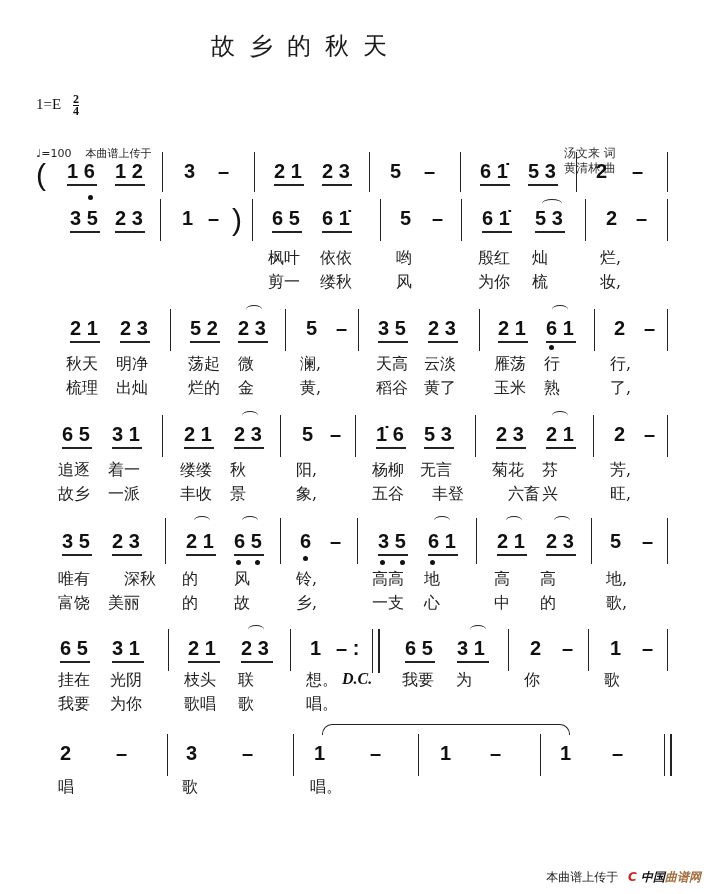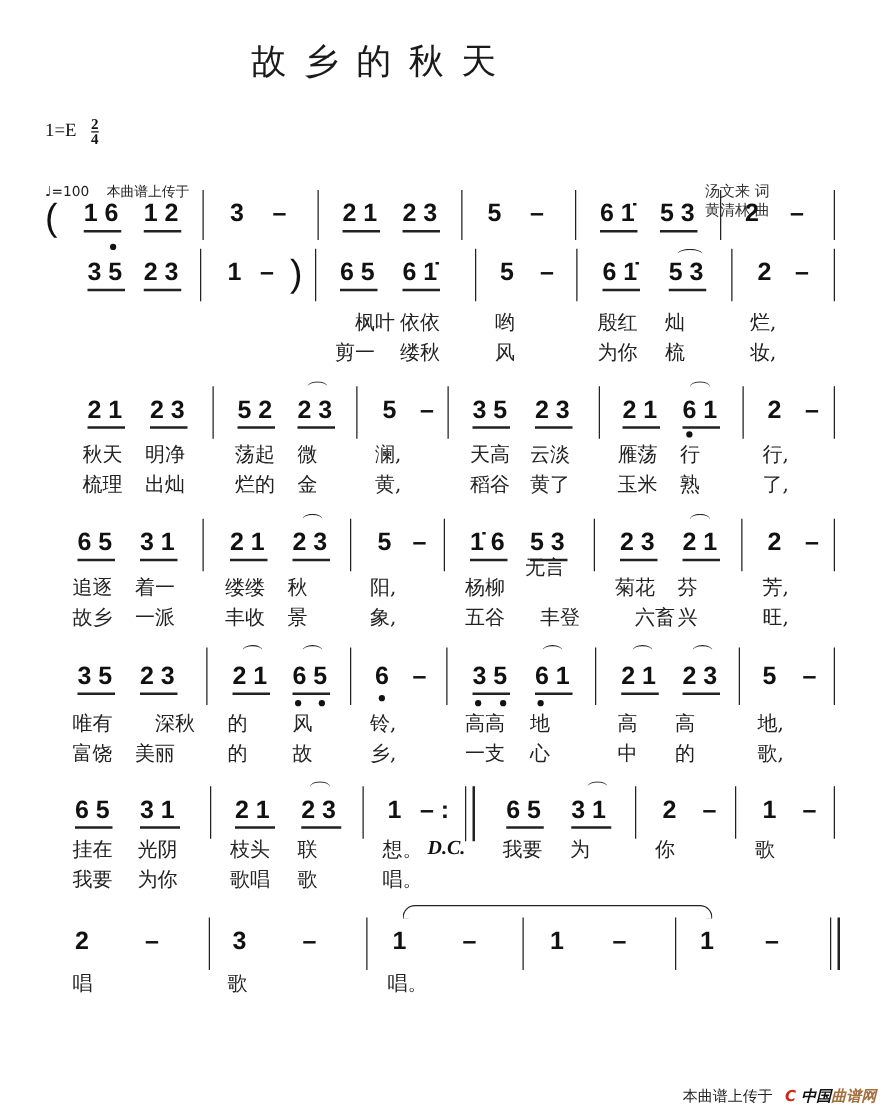--- a/index.html
+++ b/index.html
@@ -1,19 +1,19 @@
 <!DOCTYPE html>
 <html><head>
 <meta charset="utf-8">
 <style>
   html, body { margin:0; padding:0; background:#ffffff; }
   body { width:713px; height:894px; position:relative; overflow:hidden;
          font-family:"DejaVu Sans", sans-serif; color:#111; }
   .abs { position:absolute; }
-  .title { left:0; width:612px; top:30px; text-align:center; font-size:28px;
+  .title { left:0; width:612px; top:30px; text-align:center; font-size:24px;
            letter-spacing:14px; color:#1a1a1a; }
   .key { left:36px; top:94px; font-size:15px; font-family:"Liberation Serif", serif; }
   .key .sig { display:inline-block; vertical-align:middle; text-align:center;
               font-weight:bold; font-size:12px; line-height:11px; margin-left:8px; }
   .credits { left:564px; top:98px; font-size:12px; line-height:15px; color:#333;margin-top:48px; }
   .tempo { left:36px; top:146px; font-size:11px; color:#222; }
   .tempo .mood { margin-left:14px; }
 
   .row { position:absolute; left:0; width:713px; height:100px; }
   .bar { position:absolute; width:1px; background:#222; }
@@ -131,21 +131,21 @@
     </div>
   <div class="tie" style="left:542px;top:-8px;width:20px;"></div>
   <div class="grp" style="left:535px;width:30px;">
       <span class="note">5 3</span>
       <span class="u"></span>
     </div>
   <div class="bar" style="left:585px;top:-8px;height:42px;"></div>
   <span class="note" style="left:606px;">2</span>
   <span class="dash" style="left:636px;">–</span>
   <div class="bar" style="left:667px;top:-8px;height:42px;"></div>
-  <span class="lyr" style="left:268px;top:40px;margin-left:16px;">枫叶</span>
+  <span class="lyr" style="left:268px;top:40px;">枫叶</span>
   <span class="lyr" style="left:320px;top:40px;">依依</span>
   <span class="lyr" style="left:396px;top:40px;">哟</span>
   <span class="lyr" style="left:478px;top:40px;">殷红</span>
   <span class="lyr" style="left:532px;top:40px;">灿</span>
   <span class="lyr" style="left:600px;top:40px;">烂,</span>
   <span class="lyr" style="left:268px;top:64px;">剪一</span>
   <span class="lyr" style="left:320px;top:64px;">缕秋</span>
   <span class="lyr" style="left:396px;top:64px;">风</span>
   <span class="lyr" style="left:478px;top:64px;">为你</span>
   <span class="lyr" style="left:532px;top:64px;">梳</span>
@@ -264,21 +264,21 @@
   <div class="bar" style="left:593px;top:-8px;height:42px;"></div>
   <span class="note" style="left:614px;">2</span>
   <span class="dash" style="left:644px;">–</span>
   <div class="bar" style="left:667px;top:-8px;height:42px;"></div>
   <span class="lyr" style="left:58px;top:36px;">追逐</span>
   <span class="lyr" style="left:108px;top:36px;">着一</span>
   <span class="lyr" style="left:180px;top:36px;">缕缕</span>
   <span class="lyr" style="left:230px;top:36px;">秋</span>
   <span class="lyr" style="left:296px;top:36px;">阳,</span>
   <span class="lyr" style="left:372px;top:36px;">杨柳</span>
-  <span class="lyr" style="left:420px;top:20px;">无言</span>
+  <span class="lyr" style="left:420px;top:36px;">无言</span>
   <span class="lyr" style="left:492px;top:36px;">菊花</span>
   <span class="lyr" style="left:542px;top:36px;">芬</span>
   <span class="lyr" style="left:610px;top:36px;">芳,</span>
   <span class="lyr" style="left:58px;top:60px;">故乡</span>
   <span class="lyr" style="left:108px;top:60px;">一派</span>
   <span class="lyr" style="left:180px;top:60px;">丰收</span>
   <span class="lyr" style="left:230px;top:60px;">景</span>
   <span class="lyr" style="left:296px;top:60px;">象,</span>
   <span class="lyr" style="left:372px;top:60px;">五谷</span>
   <span class="lyr" style="left:432px;top:60px;">丰登</span>

